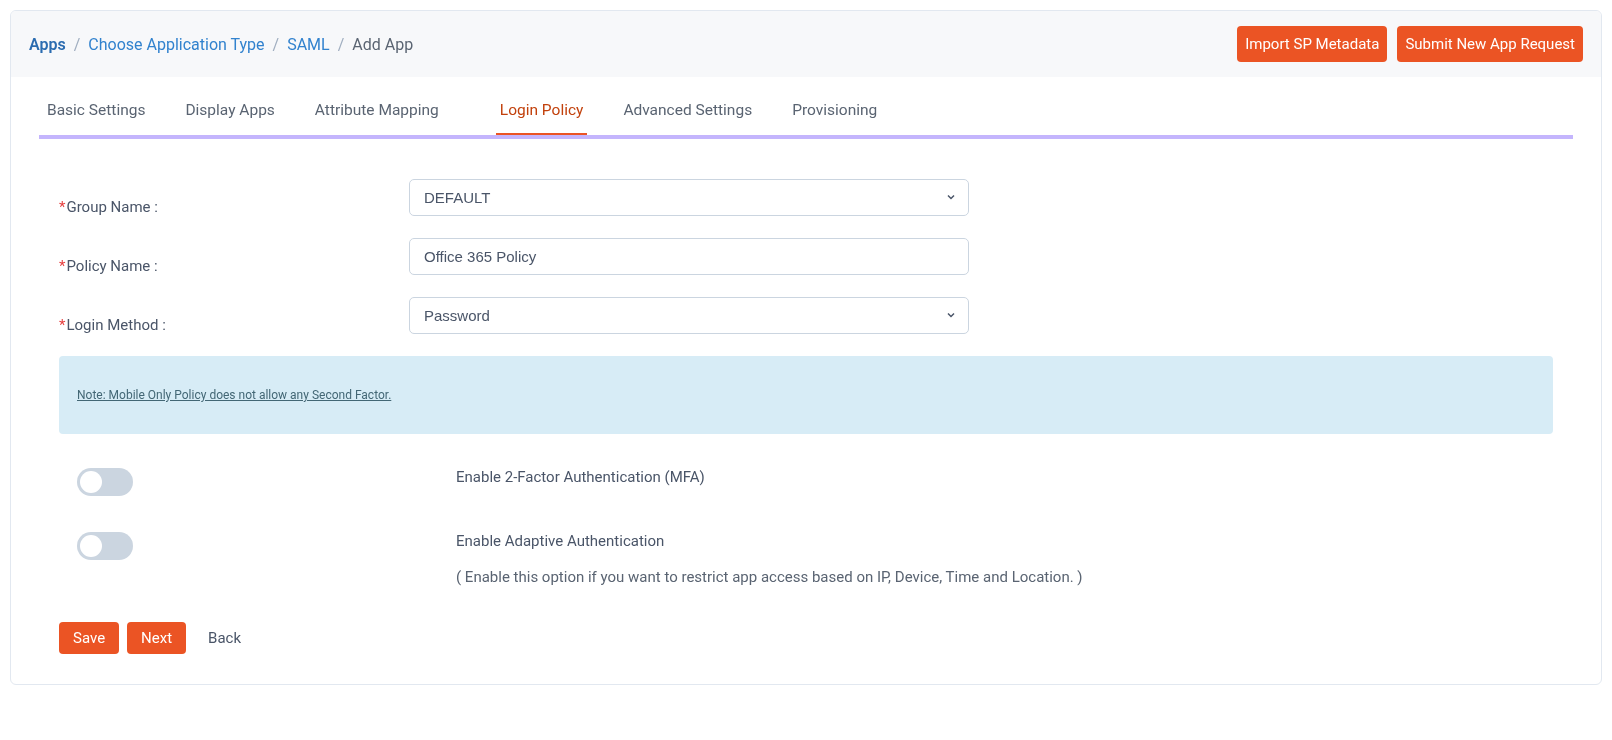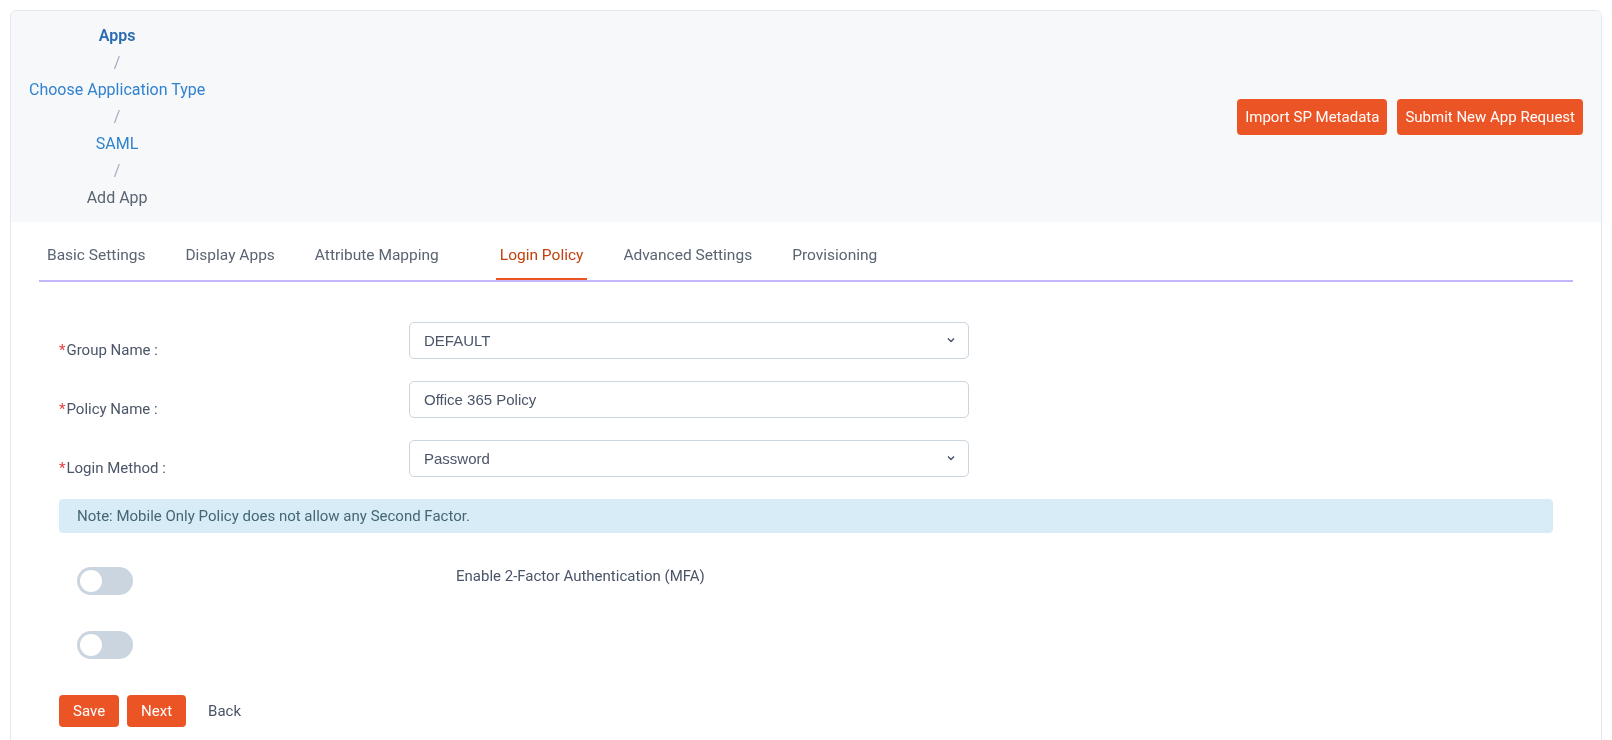--- a/index.html
+++ b/index.html
@@ -24,21 +24,20 @@
     display: flex;
     align-items: center;
     justify-content: space-between;
   }
   .breadcrumb {
     display: flex;
     align-items: center;
     gap: 8px;
     font-size: 16px;
     flex-wrap: wrap;
-    flex-direction: column;
   }
   .breadcrumb a {
     color: #3182ce;
     text-decoration: none;
   }
   .breadcrumb .bc-first {
     font-weight: 600;
     color: #2b6cb0;
   }
   .breadcrumb .sep {
@@ -70,21 +69,21 @@
     background: transparent;
     color: #4a5568;
     padding: 9px 6px;
   }
   .card-body {
     padding: 12px 28px 20px 28px;
   }
   .tabs {
     display: flex;
     gap: 32px;
-    border-bottom: 2px solid #c4b5fd;
+    border-bottom: 4px solid #c4b5fd;
     margin-bottom: 40px;
     padding-left: 4px;
   }
   .tab {
     padding: 12px 4px 14px 4px;
     color: #5a6472;
     cursor: pointer;
     border-bottom: 2px solid transparent;
     font-size: 15.5px;
   }
@@ -133,24 +132,25 @@
     position: absolute;
     right: 12px;
     top: 50%;
     transform: translateY(-50%);
     pointer-events: none;
     color: #4a5568;
   }
   .alert-info {
     background: #d7ecf6;
     border-radius: 4px;
-    padding: 8px 18px;
+    padding: 32px 18px;
     color: #436775;
-    font-size: 15px;
+    font-size: 12px;
     margin: 10px 0 34px 0;
+    text-decoration: underline;
   }
   .toggle-row {
     display: flex;
     align-items: flex-start;
     margin-bottom: 36px;
     gap: 47px;
   }
   .toggle-col {
     width: 350px;
     display: flex;
@@ -277,20 +277,24 @@
           </div>
           <div class="toggle-desc">Enable 2-Factor Authentication (MFA)</div>
         </div>
 
         <div class="toggle-row">
           <div class="toggle-col">
             <button class="toggle" aria-pressed="false">
                 <span class="knob"></span>
               </button>
           </div>
+          <div class="toggle-desc">
+            <div>Enable Adaptive Authentication</div>
+            <div class="sub">( Enable this option if you want to restrict app access based on IP, Device, Time and Location. )</div>
+          </div>
         </div>
 
         <div class="footer-actions">
           <button class="btn btn-primary btn-sm">Save</button>
           <button class="btn btn-primary btn-sm">Next</button>
           <button class="btn btn-link btn-sm">Back</button>
         </div>
 
       </div>
     </div>

